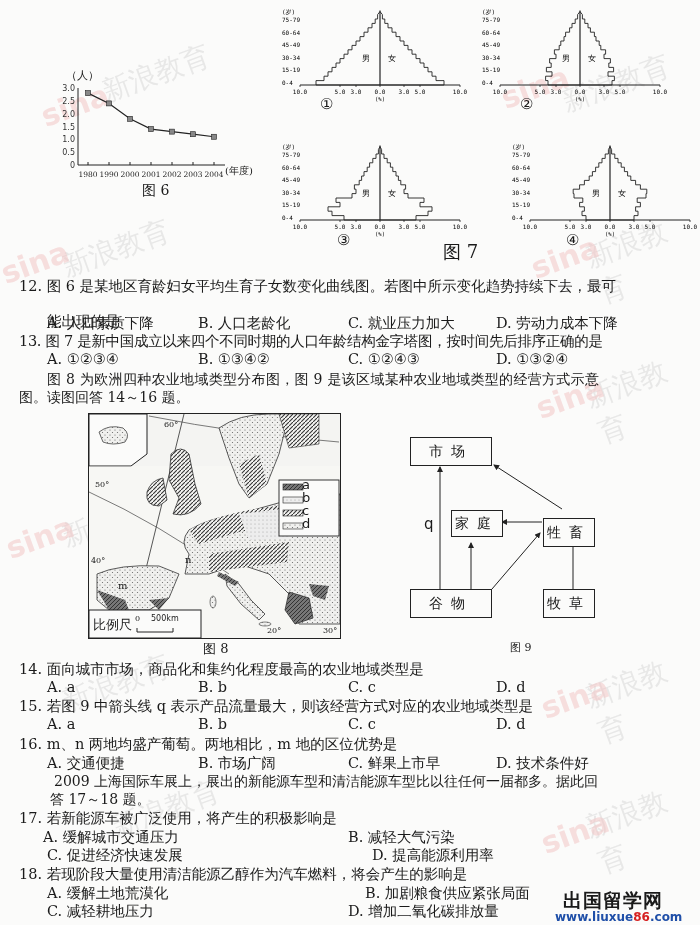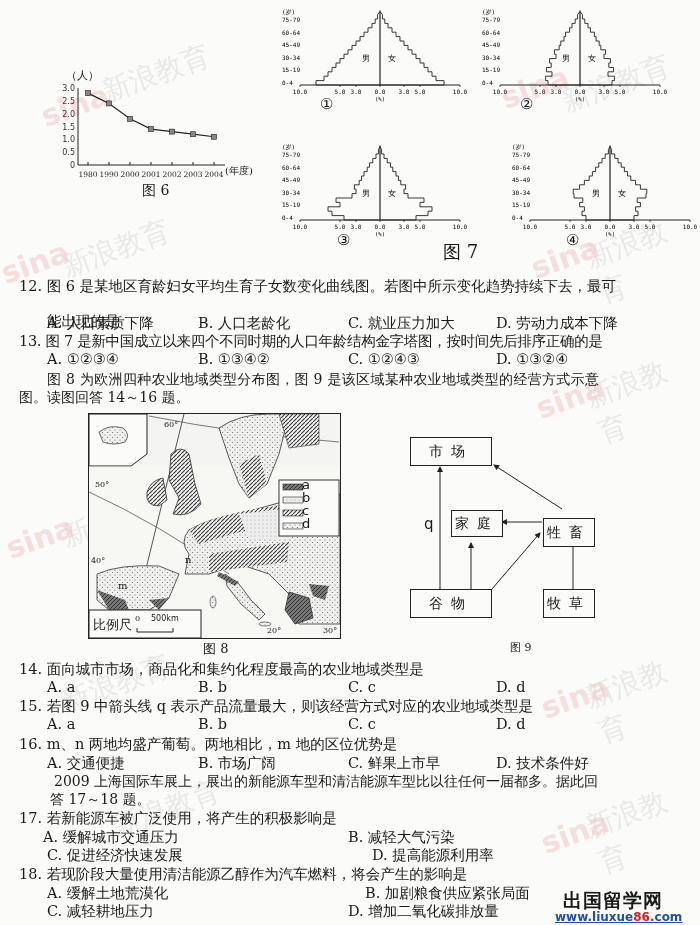--- a/index.html
+++ b/index.html
@@ -357,15 +357,15 @@
 <div class="opt" style="left:47px;top:846px;">C. 促进经济快速发展</div>
 <div class="opt" style="left:348px;top:846px;margin-left:24px;">D. 提高能源利用率</div>
 
 <div class="abs txt" style="left:19px;top:865px;">18. 若现阶段大量使用清洁能源乙醇作为汽车燃料，将会产生的影响是</div>
 <div class="opt" style="left:47px;top:884px;">A. 缓解土地荒漠化</div>
 <div class="opt" style="left:365px;top:884px;">B. 加剧粮食供应紧张局面</div>
 <div class="opt" style="left:47px;top:902px;">C. 减轻耕地压力</div>
 <div class="opt" style="left:348px;top:902px;">D. 增加二氧化碳排放量</div>
 
 <div class="abs brand" style="left:563px;top:888px;font-size:19px;font-weight:bold;letter-spacing:1px;">出国留学网</div>
-<div class="abs brand" style="left:555px;top:910px;font-size:12px;font-weight:bold;color:#1f4fa8;text-decoration:underline;">
+<div class="abs brand" style="left:555px;top:910px;font-size:12px;font-weight:bold;color:#1f4fa8;">
   <span>www.liuxue</span><span style="color:#d62020;">86</span><span>.com</span>
 </div>
 
 </body></html>

